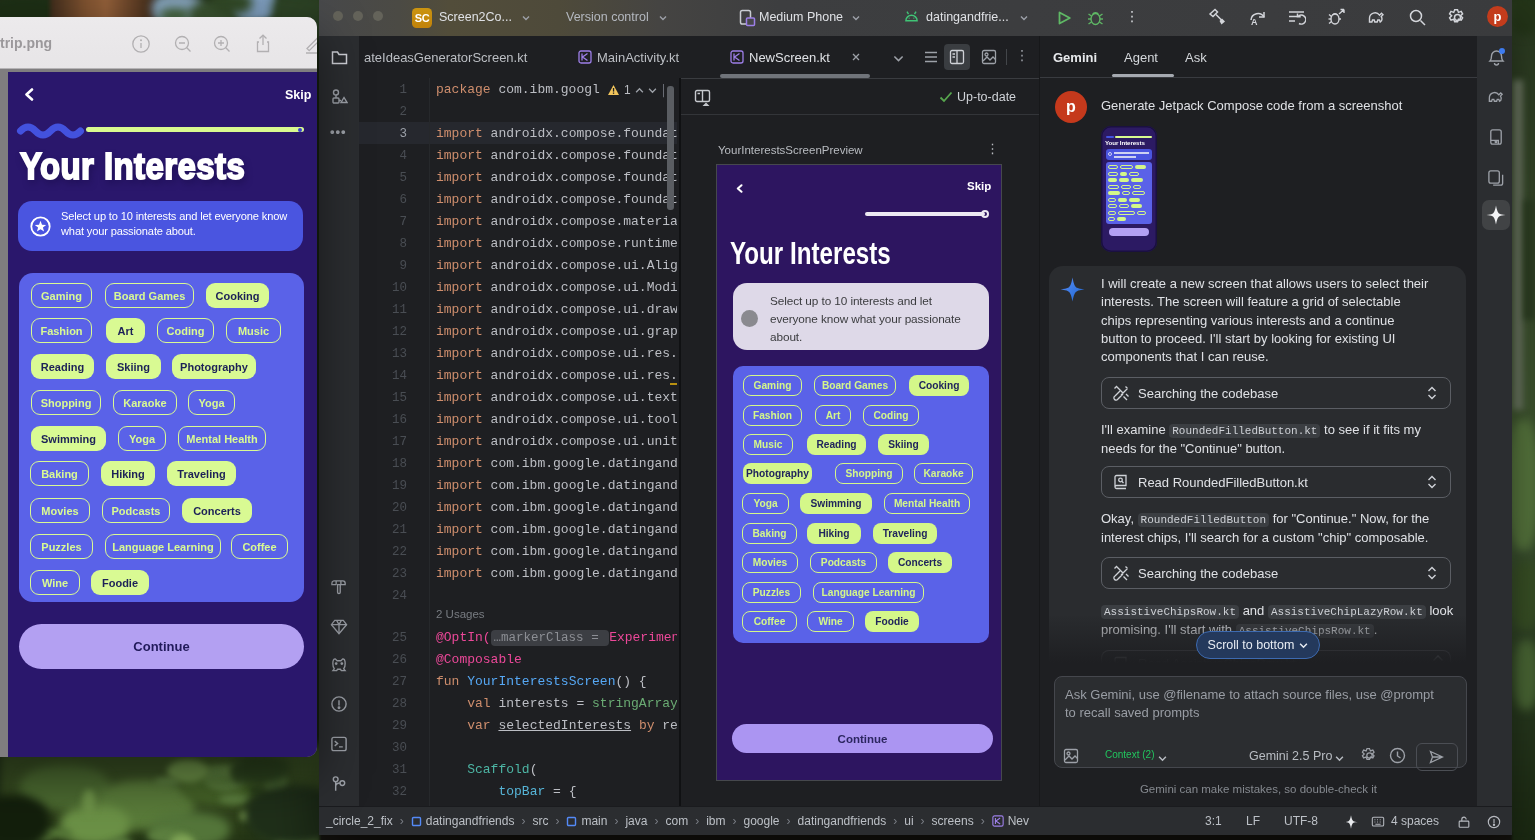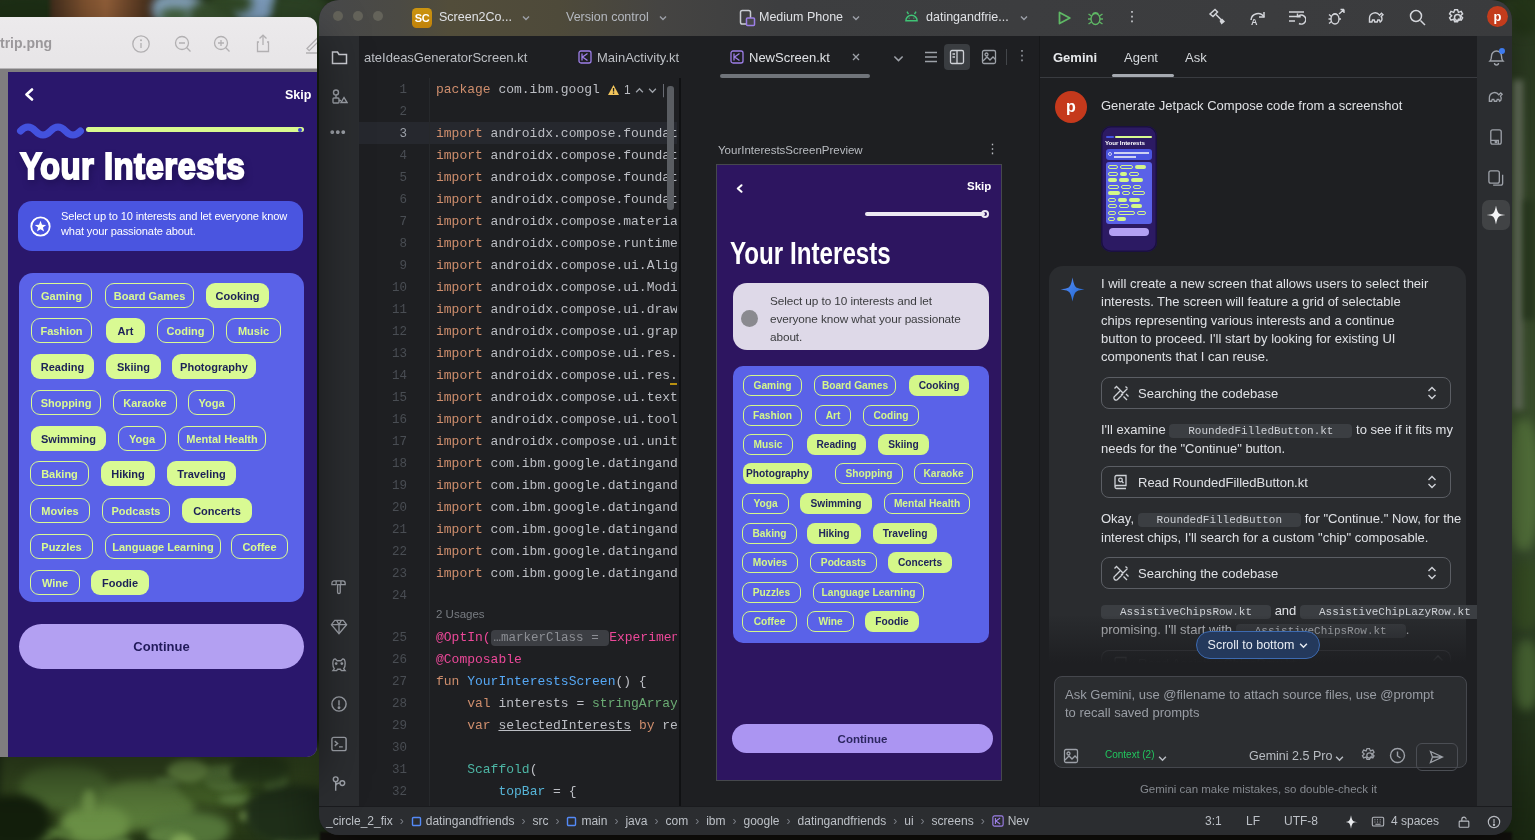--- a/index.html
+++ b/index.html
@@ -18,21 +18,21 @@
 .skp{font-weight:bold;color:#fff}
 #h1L{left:12px;top:74px;font-size:37px;font-weight:900;color:#fff;letter-spacing:.5px;-webkit-text-stroke:1.9px #fff;transform:scaleX(.89);transform-origin:left;white-space:nowrap;text-shadow:2px 4px 8px rgba(20,10,60,.55)}
 #cardInfo{left:10px;top:129px;width:285px;height:50px;background:#4a55e0;border-radius:14px}
 #infotxt{left:43px;top:8px;width:240px;font-size:11.1px;line-height:15.4px;color:#fff;white-space:nowrap;letter-spacing:-.15px}
 #cardChips{left:11px;top:201px;width:285px;height:329px;background:#5a62e8;border-radius:14px}
 .chip,.chipf{position:absolute;height:25px;border-radius:9px;display:flex;align-items:center;justify-content:center;font-size:11px;font-weight:bold;box-sizing:border-box;letter-spacing:0;white-space:nowrap}
 .chip{border:1.6px solid #d9fa93;color:#d9fa93}
 .chipf{background:#d9fa93;color:#1c2157}
 #btnL{left:11px;top:552px;width:285px;height:45px;background:#b3a0f2;border-radius:23px;display:flex;align-items:center;justify-content:center;font-size:13px;font-weight:bold;color:#211a5a}
 
-#ide{left:319px;top:0;width:1193px;height:835px;border-radius:20px;overflow:hidden;background:#1e1f22;box-shadow:0 20px 50px rgba(0,0,0,.5)}
+#ide{left:319px;top:0;width:1193px;height:835px;border-radius:0;overflow:hidden;background:#1e1f22;box-shadow:0 20px 50px rgba(0,0,0,.5)}
 #idetb{left:0;top:0;width:100%;height:36px;background:linear-gradient(90deg,#48494b 0,#4b4a44 80px,#524d3a 130px,#4e4a3a 240px,#454442 340px,#3d3e40 460px,#3a3b3d 100%)}
 .dot{position:absolute;top:11px;width:10px;height:10px;border-radius:50%;background:#64635a}
 #scicon{left:93px;top:8px;width:20px;height:20px;border-radius:4.5px;background:linear-gradient(#cb9410,#c1820a);color:#fff;font-size:11px;font-weight:800;display:flex;align-items:center;justify-content:center;letter-spacing:-.5px}
 .tbt{position:absolute;top:10px;font-size:12.5px;color:#dfe1e5;white-space:nowrap}
 .tbtd{color:#b4b8bf}
 .chev{position:absolute;top:14px;width:8px;height:8px}
 .tico{position:absolute;top:8px}
 
 #tabrow{left:40px;top:36px;width:1153px;height:42px;background:#1e1f22}
 .tab{position:absolute;top:0;height:42px;display:flex;align-items:center;font-size:13px;color:#bcbfc4;white-space:nowrap}
@@ -46,21 +46,21 @@
 
 #pv{left:360px;top:78px;width:361px;height:728px;background:#1e1f22;border-left:2px solid #101113;box-sizing:border-box}
 #pvhead{position:absolute;left:0;top:0;width:100%;height:37px;border-top:1px solid #3a3c40;border-bottom:1px solid #333539;box-sizing:border-box}
 #phone{position:absolute;left:36px;top:87px;width:284px;height:615px;background:#2d1560;outline:1px solid #46484d}
 .mchip,.mchipf{position:absolute;height:21px;border-radius:8px;display:flex;align-items:center;justify-content:center;font-size:10.2px;font-weight:bold;box-sizing:border-box;letter-spacing:0;white-space:nowrap}
 .mchip{border:1.5px solid #d4f789;color:#d4f789}
 .mchipf{background:#d4f789;color:#20255c}
 
 #gp{left:721px;top:78px;width:437px;height:728px;background:#1e1f22}
 .gtxt{position:absolute;font-size:13px;line-height:18.3px;color:#dfe1e5;white-space:nowrap}
-.code{font-family:"Liberation Mono",monospace;font-size:11px;background:#3b3e42;border-radius:4px;padding:1px 19px;color:#ced1d6}
+.code{font-family:"Liberation Mono",monospace;font-size:11px;background:#3b3e42;border-radius:4px;padding:1px 3px;color:#ced1d6}
 .dd{position:absolute;width:350px;height:32px;border:1px solid #5b5e64;border-radius:8px;box-sizing:border-box;display:flex;align-items:center;color:#dfe1e5;font-size:13px}
 
 #status{left:0;top:806px;width:1193px;height:29px;background:#2b2d30;border-top:1px solid #1a1b1e;box-sizing:border-box;font-size:12px;color:#bcc0c6}
 .bc{position:absolute;top:7px;white-space:nowrap}
 .sep{color:#797d84}
 #minichips i{position:absolute;height:4px;border-radius:2px;box-sizing:border-box}
 #minichips .mo{border:1px solid #d4f789}
 #minichips .mf{background:#d4f789}
 </style></head>
 <body>
@@ -359,20 +359,31 @@
     <div class="cl" style="top:549px"><span class="ann">@OptIn(</span><span style="background:#3c3e43;border-radius:4px;color:#8c8e94;font-size:12.5px;padding:1px 3px">…markerClass = </span><span class="ann">Experiment</span></div>
     <div class="cl" style="top:571px"><span class="ann">@Composable</span></div>
     <div class="cl" style="top:593px"><span class="kw">fun</span> <span class="fn">YourInterestsScreen</span>() {</div>
     <div class="cl" style="top:615px">    <span class="kw">val</span> interests = <span class="grn">stringArray</span></div>
     <div class="cl" style="top:637px">    <span class="kw">var</span> <span style="text-decoration:underline">selectedInterests</span> <span class="kw">by</span> re</div>
     <div class="cl" style="top:681px">    <span style="color:#4db6a5">Scaffold</span>(</div>
     <div class="cl" style="top:703px">        <span style="color:#56b5d8">topBar</span> = {</div>
     <div class="ab" style="left:308px;top:8px;width:6.5px;height:124px;background:#5a5d62;border-radius:3px"></div>
   </div>
   <div class="ab" id="pv">
+    <div id="pvhead">
+      <svg class="ab" style="left:13px;top:10px" width="17" height="17" viewBox="0 0 17 17" fill="none" stroke="#c6c9ce" stroke-width="1.4">
+          <rect x="1.5" y="1.5" width="14" height="11" rx="1.5"></rect>
+          <line x1="8.5" y1="1.5" x2="8.5" y2="12.5"></line>
+          <path d="M3.5 4.5 h2.5 M12 14.5 l2 2 h-4 Z"></path>
+        </svg>
+      <svg class="ab" style="left:258px;top:12px" width="14" height="12" viewBox="0 0 14 12" fill="none" stroke="#57a64e" stroke-width="1.8">
+          <path d="M1.5 6.5 L5 10 L12.5 1.5"></path>
+        </svg>
+      <div class="ab" style="left:276px;top:11px;font-size:12.5px;color:#d0d3d8">Up-to-date</div>
+    </div>
     <div class="ab" style="left:37px;top:66px;font-size:11.5px;color:#b9bcc1">YourInterestsScreenPreview</div>
     <div class="ab" style="left:305px;top:63px;color:#b9bcc1;font-size:13px">⋮</div>
     <div class="ab" id="phone">
       <svg class="ab" style="left:19px;top:19px" width="7" height="9" viewBox="0 0 7 9" fill="none" stroke="#fff" stroke-width="2" stroke-linecap="round" stroke-linejoin="round">
           <path d="M5.5 1.2 L1.8 4.5 L5.5 7.8"></path>
         </svg>
       <div class="ab skp" style="left:250px;top:15px;font-size:11.5px">Skip</div>
       <div class="ab" style="left:148px;top:47px;width:120px;height:3.5px;border-radius:2px;background:#ece8f2"></div>
       <div class="ab" style="left:264px;top:45px;width:8px;height:8px;border-radius:50%;border:2.2px solid #ece8f2;box-sizing:border-box"></div>
       <div class="ab" style="left:13px;top:71px;font-size:31px;font-weight:bold;color:#fff;letter-spacing:0;transform:scaleX(.78);transform-origin:left;white-space:nowrap">Your Interests</div>

